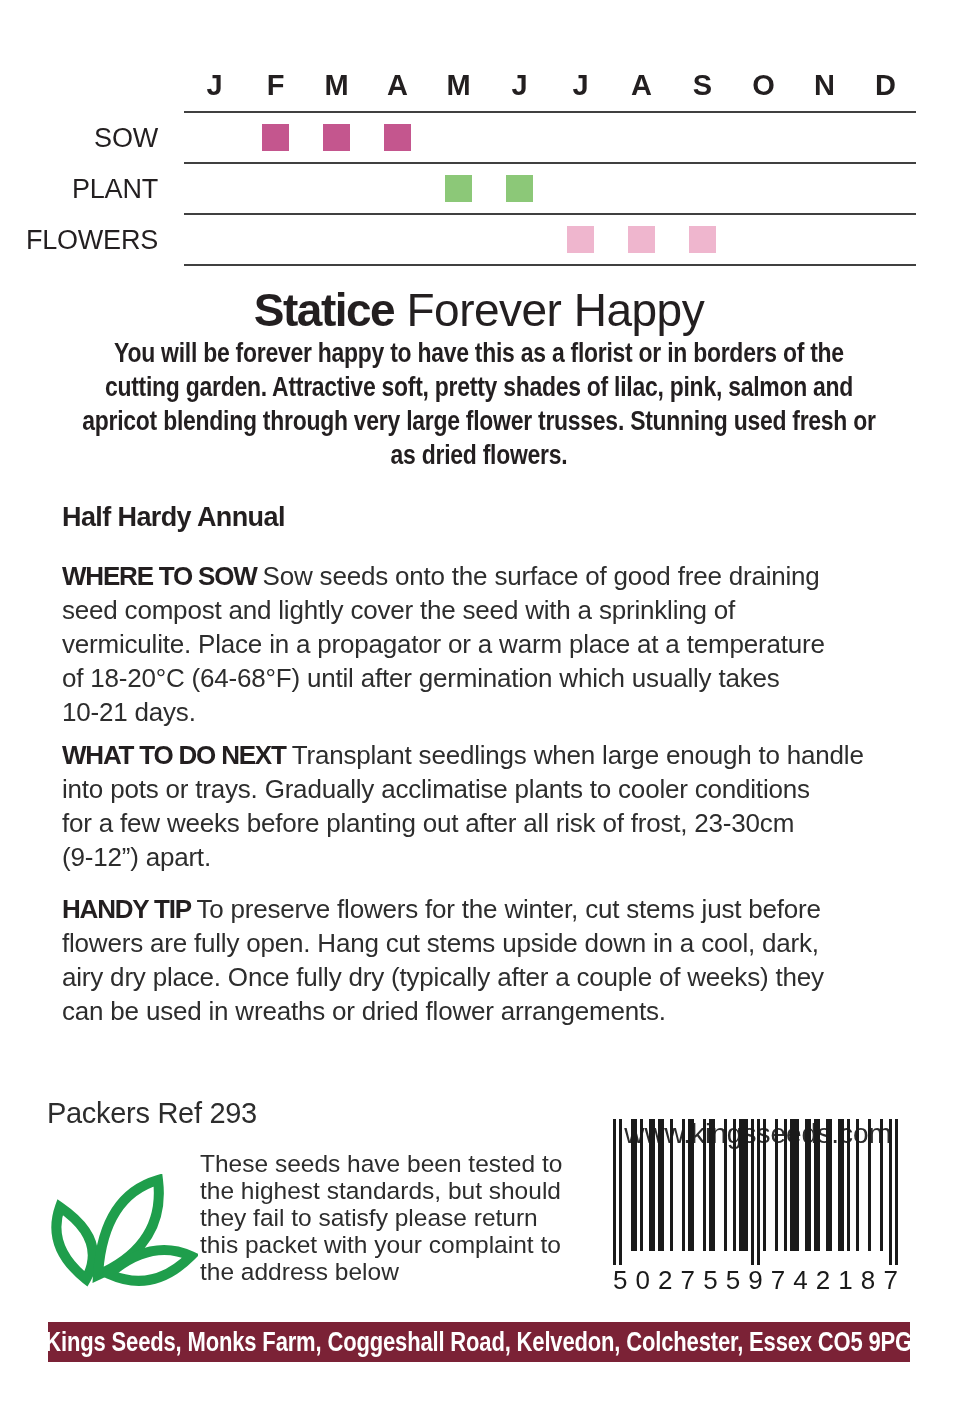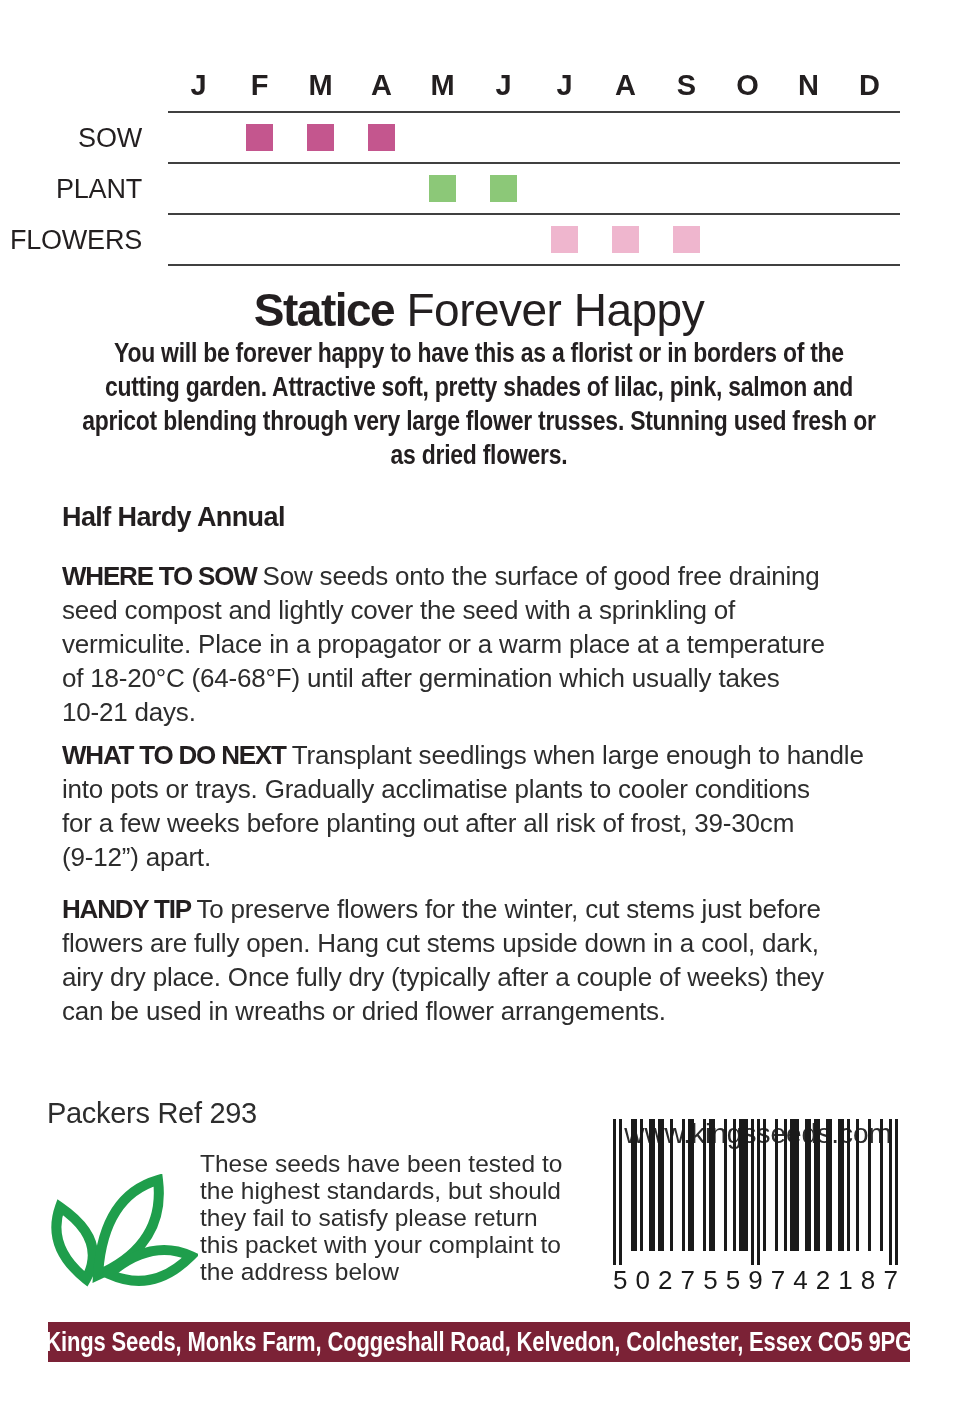--- a/index.html
+++ b/index.html
@@ -5,21 +5,21 @@
   html,body{margin:0;padding:0;background:#fff;}
   .packet{
     position:relative;width:958px;height:1420px;background:#fff;overflow:hidden;
     font-family:"Liberation Sans", sans-serif;color:#262223;
   }
   
   .calendar{position:absolute;left:10px;top:60px;width:892px;}
   .cal-row{display:flex;}
   .cal-label{
     width:158px;flex:0 0 158px;display:flex;align-items:center;justify-content:flex-end;
-    padding-right:26px;box-sizing:border-box;font-size:27px;letter-spacing:-0.2px;color:#231f20;
+    padding-right:26px;box-sizing:border-box;font-size:27px;letter-spacing:-0.2px;color:#231f20;margin-left:16px;
   }
   .cal-strip{display:flex;width:732px;border-bottom:2px solid #404040;box-sizing:border-box;}
   .cal-strip.header{height:53px;}
   .cal-strip.months .cal-cell{align-items:flex-end;padding-bottom:9px;}
   .cal-strip.data{height:51px;}
   .cal-cell{
     width:61px;flex:0 0 61px;display:flex;align-items:center;justify-content:center;
     box-sizing:border-box;
   }
   .month-letter{font-weight:bold;font-size:29px;color:#231f20;}
@@ -190,21 +190,21 @@
   <div class="hardiness">Half Hardy Annual</div>
 
   <p class="section s0"><strong>WHERE TO SOW </strong><span>Sow seeds onto the surface of good free draining
 seed compost and lightly cover the seed with a sprinkling of
 vermiculite. Place in a propagator or a warm place at a temperature
 of 18-20°C (64-68°F) until after germination which usually takes
 10-21 days.</span></p>
 
   <p class="section s1"><strong>WHAT TO DO NEXT </strong><span>Transplant seedlings when large enough to handle
 into pots or trays. Gradually acclimatise plants to cooler conditions
-for a few weeks before planting out after all risk of frost, 39-30cm
+for a few weeks before planting out after all risk of frost, 23-30cm
 (9-12”) apart.</span></p>
 
   <p class="section s2"><strong>HANDY TIP </strong><span>To preserve flowers for the winter, cut stems just before
 flowers are fully open. Hang cut stems upside down in a cool, dark,
 airy dry place. Once fully dry (typically after a couple of weeks) they
 can be used in wreaths or dried flower arrangements.</span></p>
 
   <div class="packers-ref">Packers Ref 293</div>
   <div class="website">www.kingsseeds.com</div>
 

